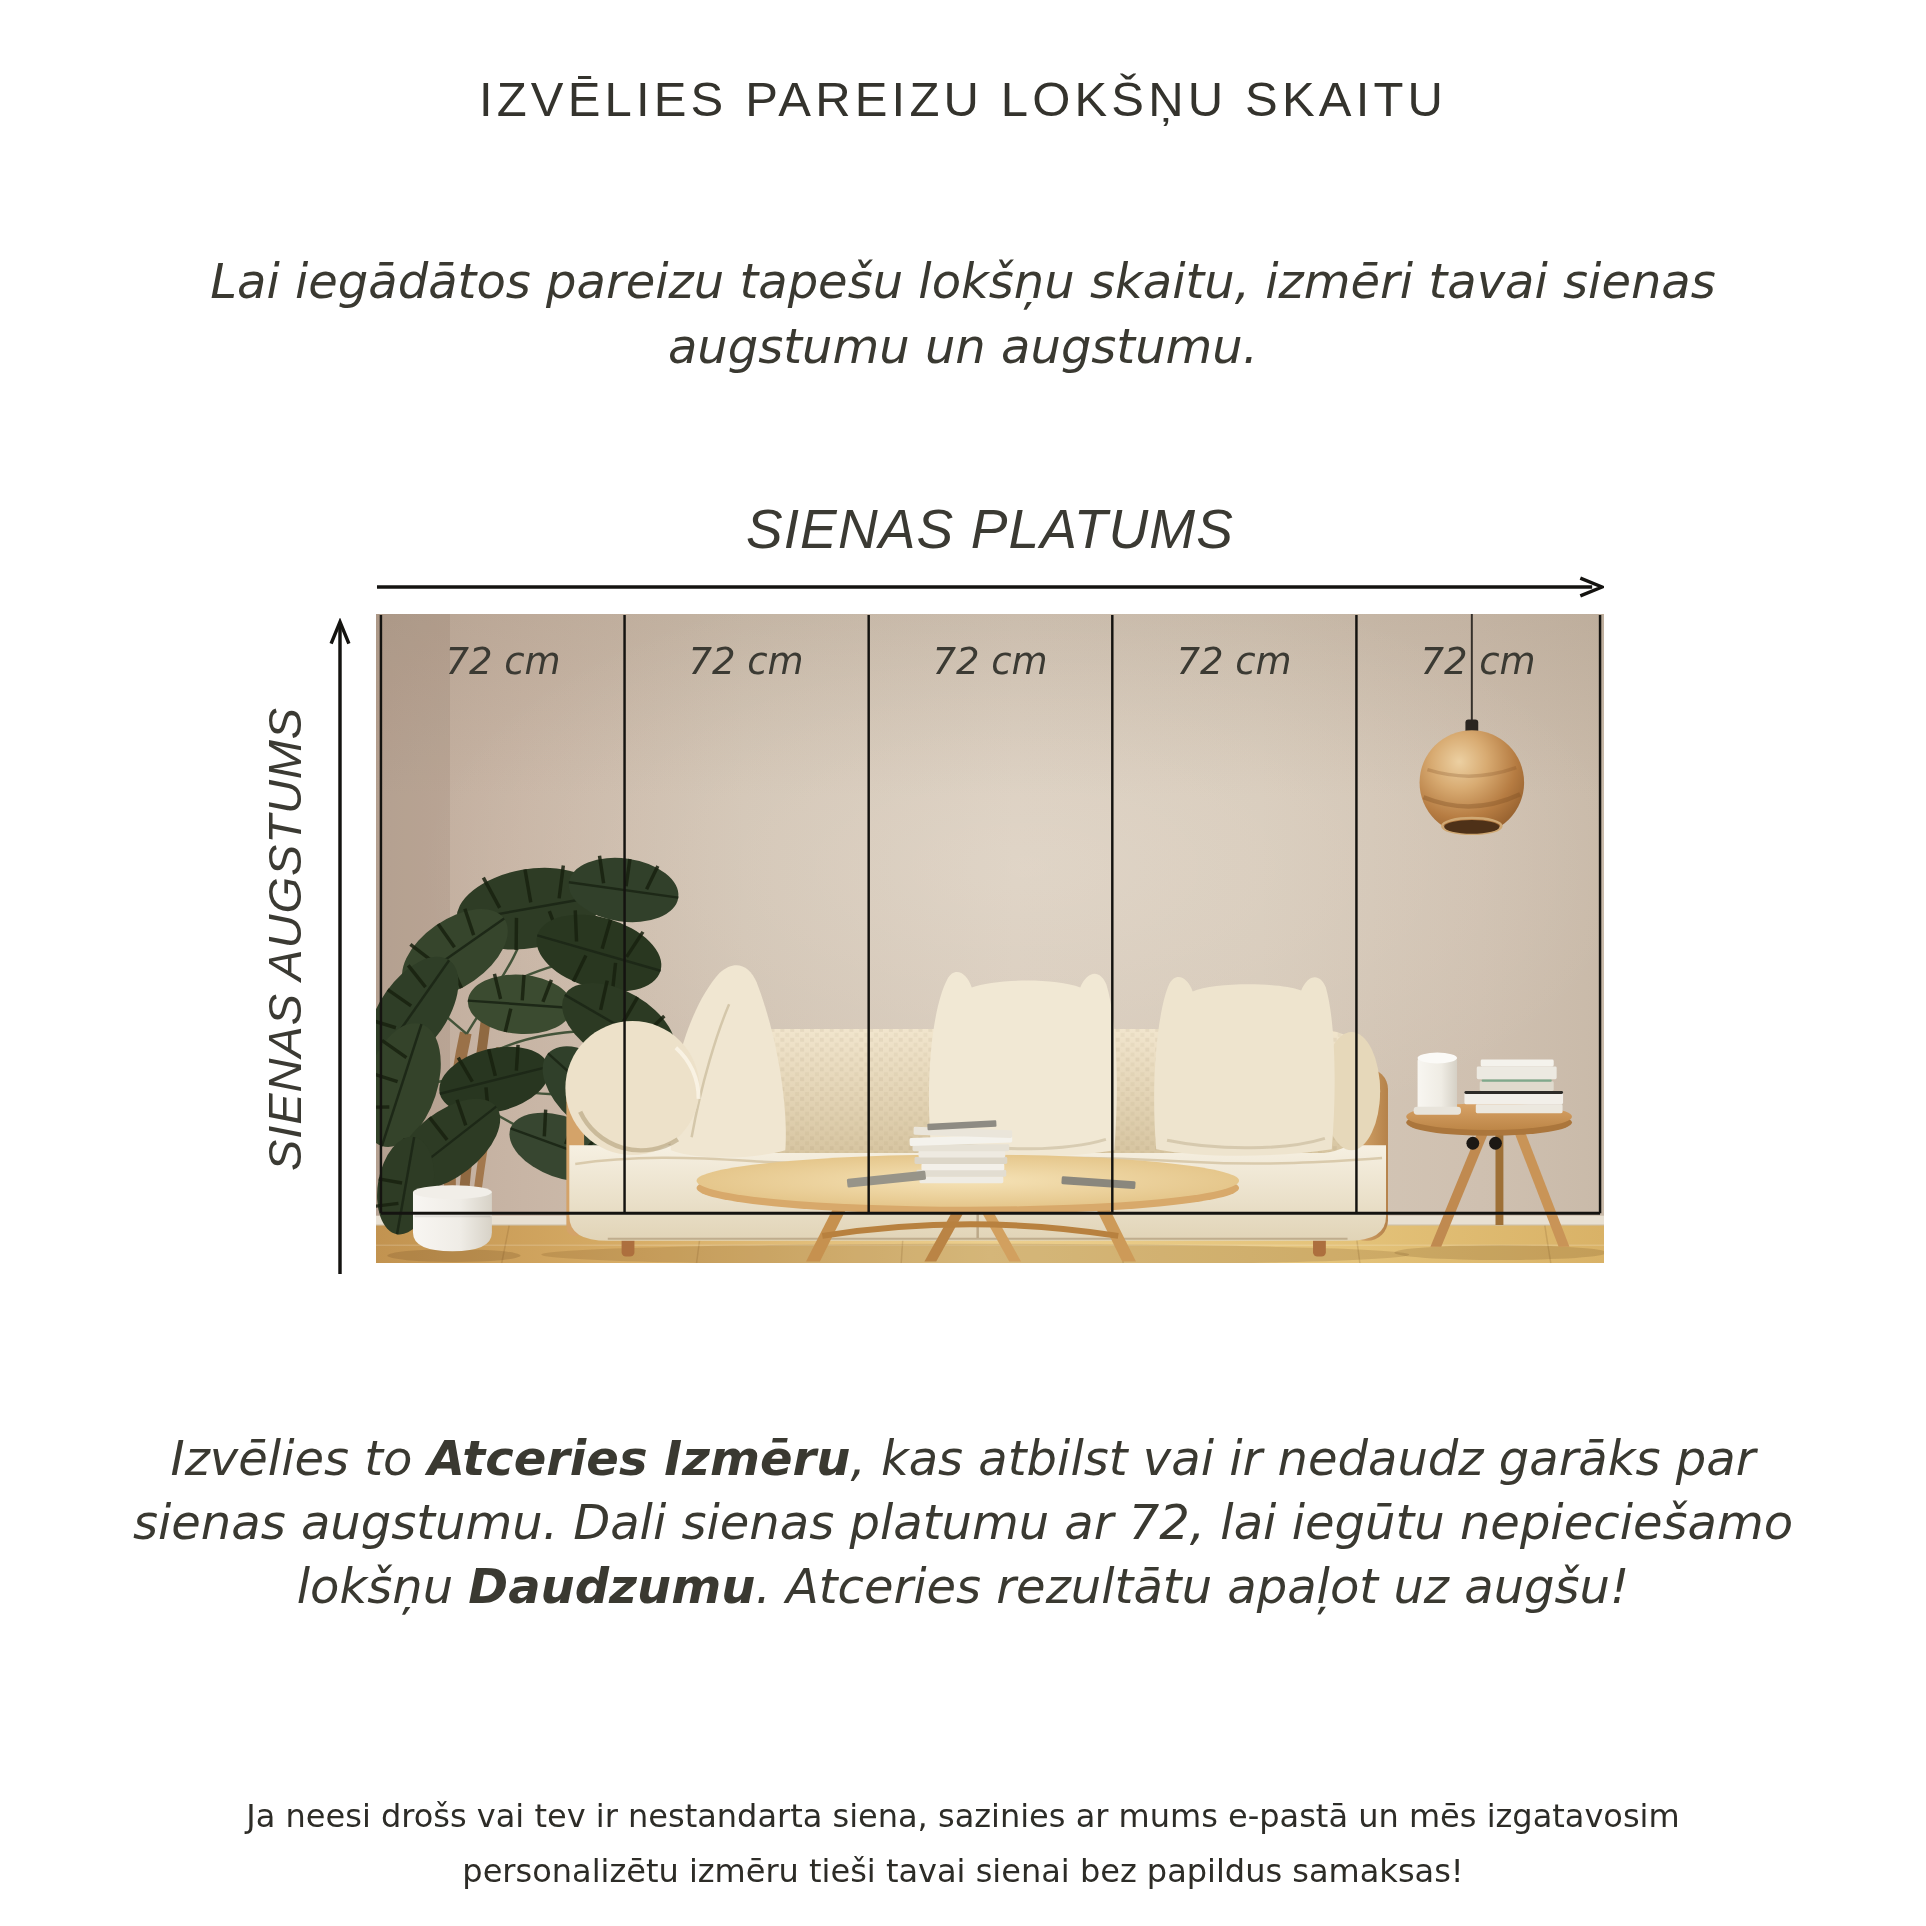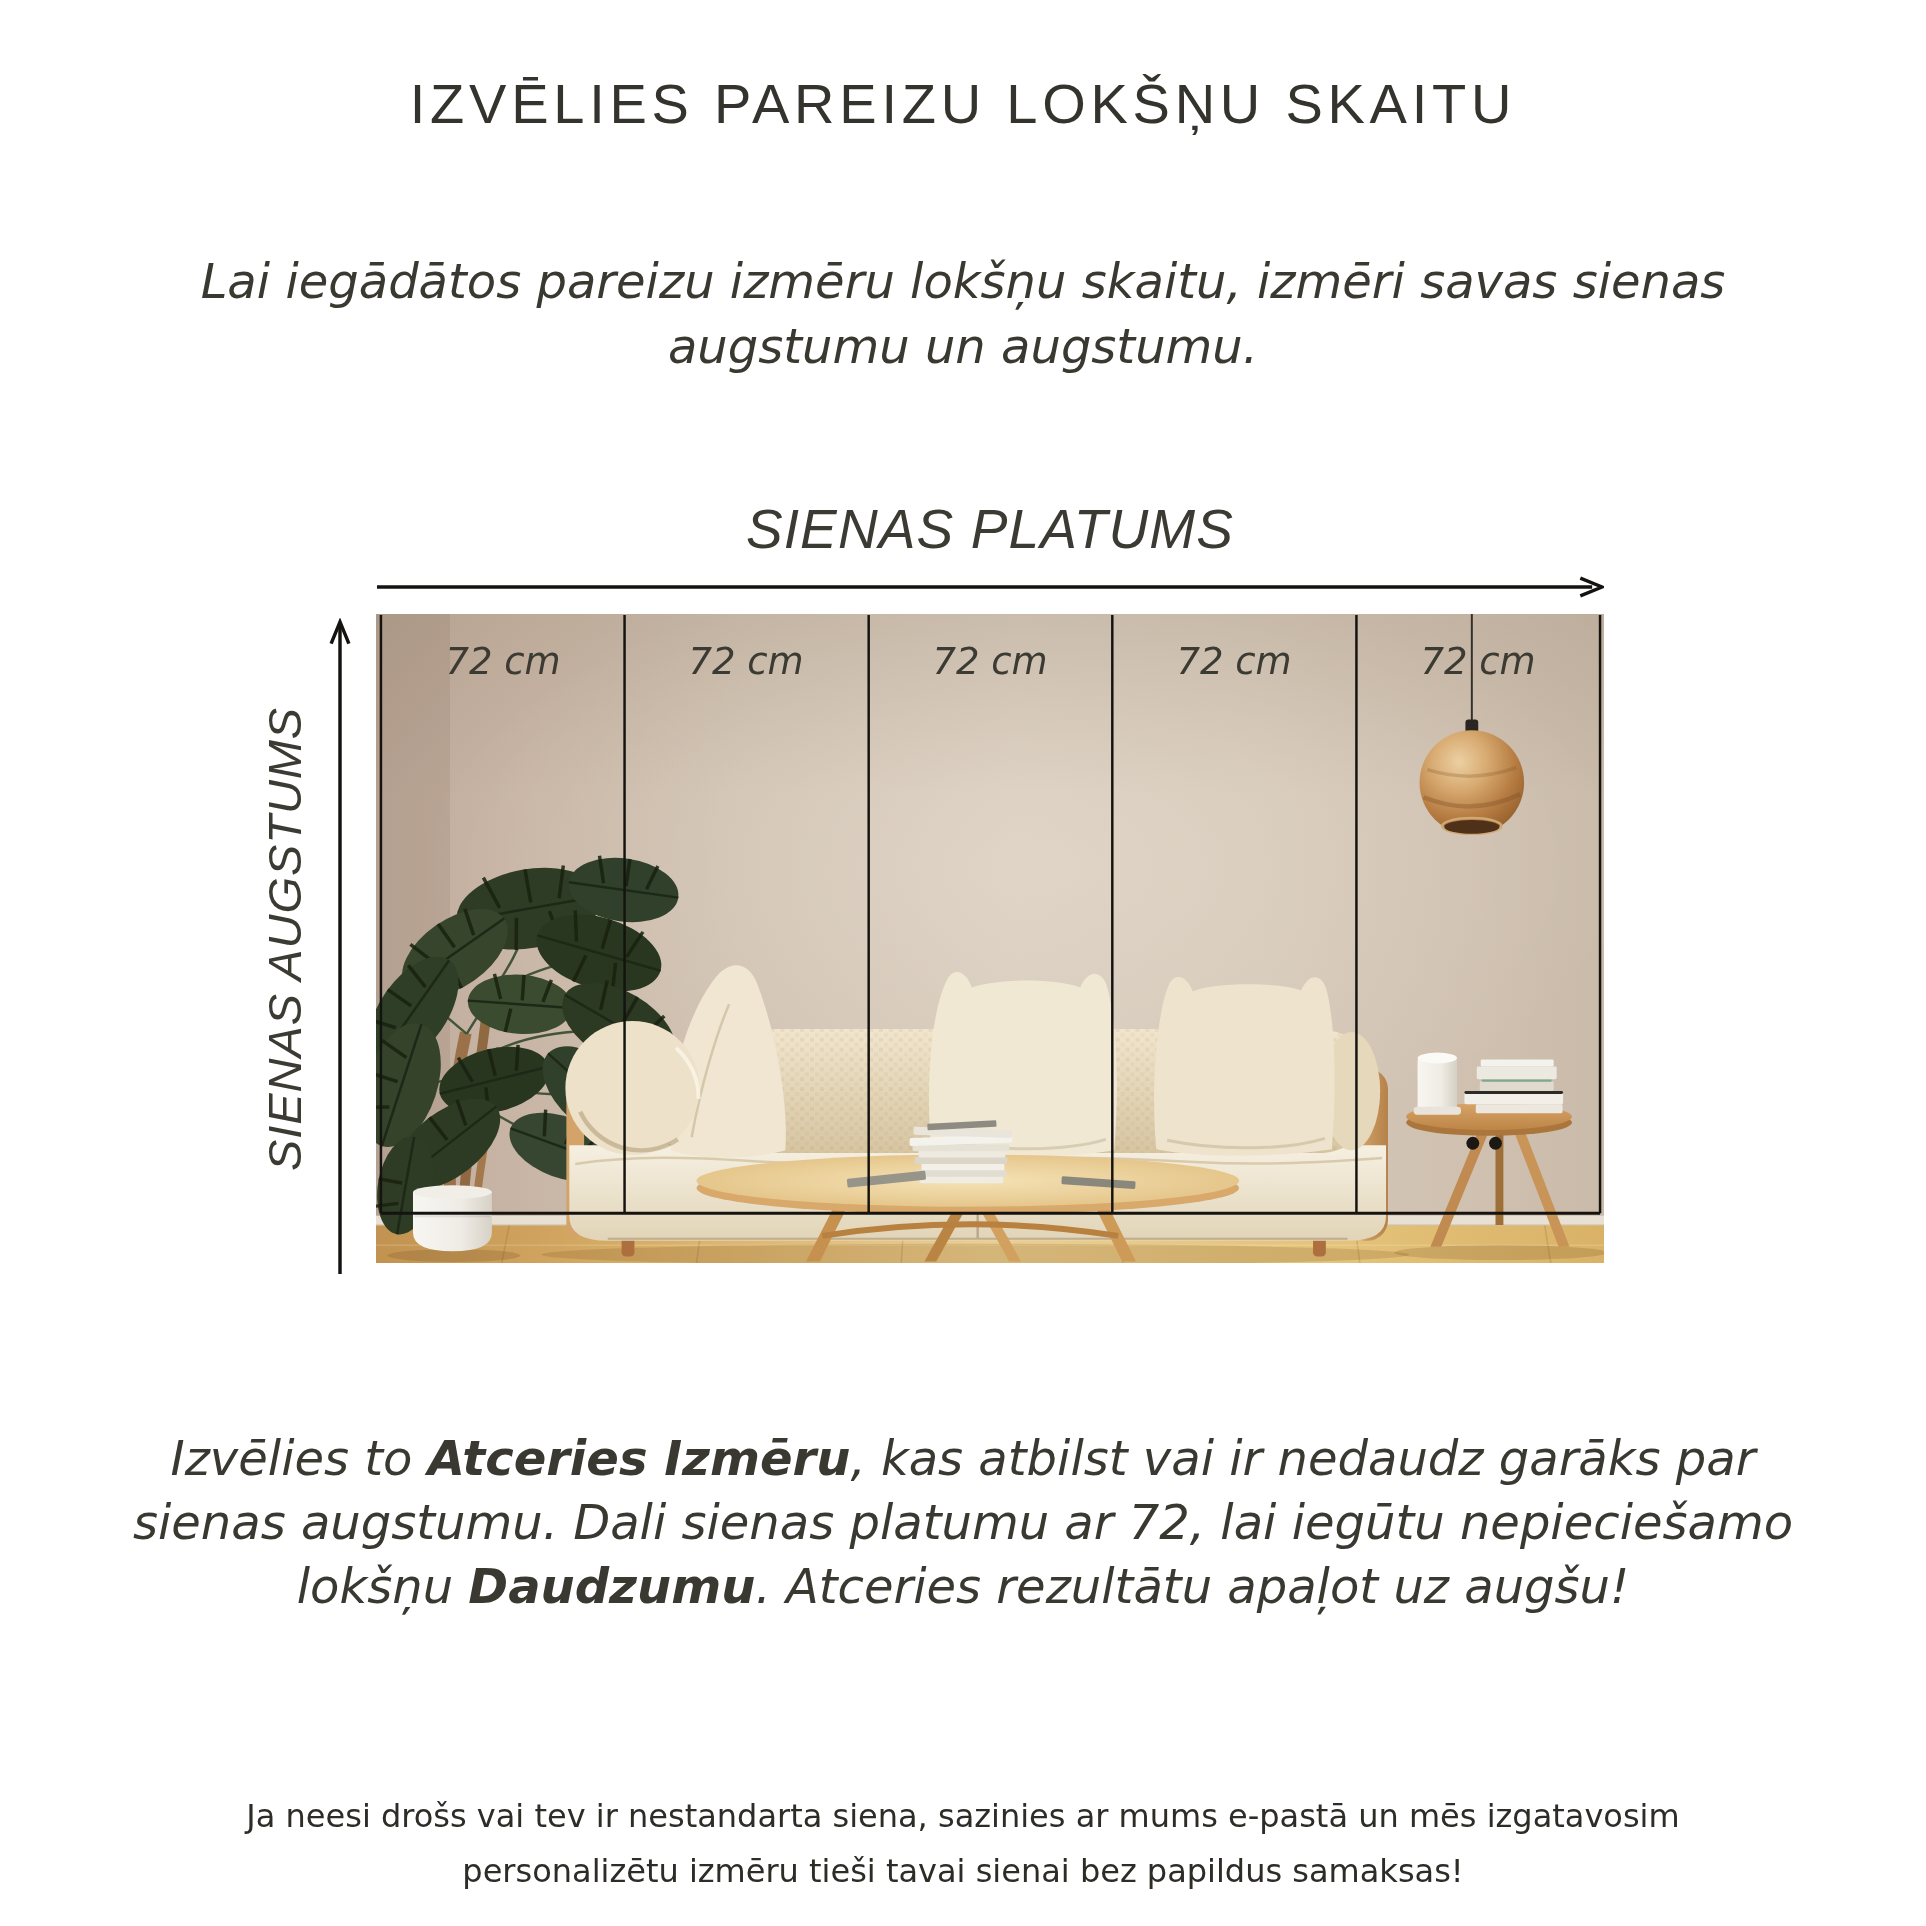--- a/index.html
+++ b/index.html
@@ -1,19 +1,19 @@
 <!DOCTYPE html>
 <html style="font-size:8px"><head>
 <meta charset="utf-8">
 <style>
   html,body{margin:0;padding:0;background:#fff;}
   #canvas{position:relative;width:1926px;height:1926px;background:#fff;overflow:hidden;
           font-family:"Liberation Sans","DejaVu Sans",sans-serif;color:#34332d;}
   .page-title{position:absolute;left:0;top:73px;width:100%;text-align:center;
-          font-size:56px;line-height:1.1;letter-spacing:.085em;font-weight:400;color:#34332d;white-space:nowrap;}
+          font-size:49px;line-height:1.1;letter-spacing:.085em;font-weight:400;color:#34332d;white-space:nowrap;}
   .subtitle{position:absolute;left:0;top:249px;width:100%;text-align:center;
           font-family:"DejaVu Sans",sans-serif;font-style:italic;font-size:48px;line-height:65px;color:#3a3931;}
   .axis-h{position:absolute;left:376px;top:497px;width:1228px;text-align:center;
           font-style:italic;font-size:55px;letter-spacing:.02em;color:#3b3a33;}
   .axis-v{position:absolute;left:252px;top:614px;height:649px;width:64px;
           display:flex;align-items:center;justify-content:center;
           writing-mode:vertical-rl;transform:rotate(180deg);
           font-style:italic;font-size:47px;letter-spacing:.02em;color:#3b3a33;white-space:nowrap;}
   .arrow-svg{position:absolute;}
   .photo{position:absolute;left:376px;top:614px;width:1228px;height:649px;overflow:hidden;}
@@ -30,21 +30,21 @@
           font-family:"DejaVu Sans",sans-serif;font-size:32px;line-height:55px;color:#2d2c27;}
 </style>
 </head>
 <body>
 
 <div id="canvas">
 
   <div class="page-title">IZVĒLIES PAREIZU LOKŠŅU SKAITU</div>
 
   <div class="subtitle">
-    <div>Lai iegādātos pareizu izmēru lokšņu skaitu, izmēri savas sienas</div>
+    <div>Lai iegādātos pareizu tapešu lokšņu skaitu, izmēri tavai sienas</div>
     <div>augstumu un augstumu.</div>
   </div>
 
   <div class="axis-h">SIENAS PLATUMS</div>
 
   <svg class="arrow-svg" style="left:376px;top:575px;" width="1228" height="24" viewBox="0 0 2490 48">
     <line x1="2" y1="24" x2="2466" y2="24" stroke="#141310" stroke-width="7"></line>
     <path d="M2442,6 L2486,24 L2442,42" fill="none" stroke="#141310" stroke-width="7" stroke-linejoin="miter"></path>
   </svg>
 

